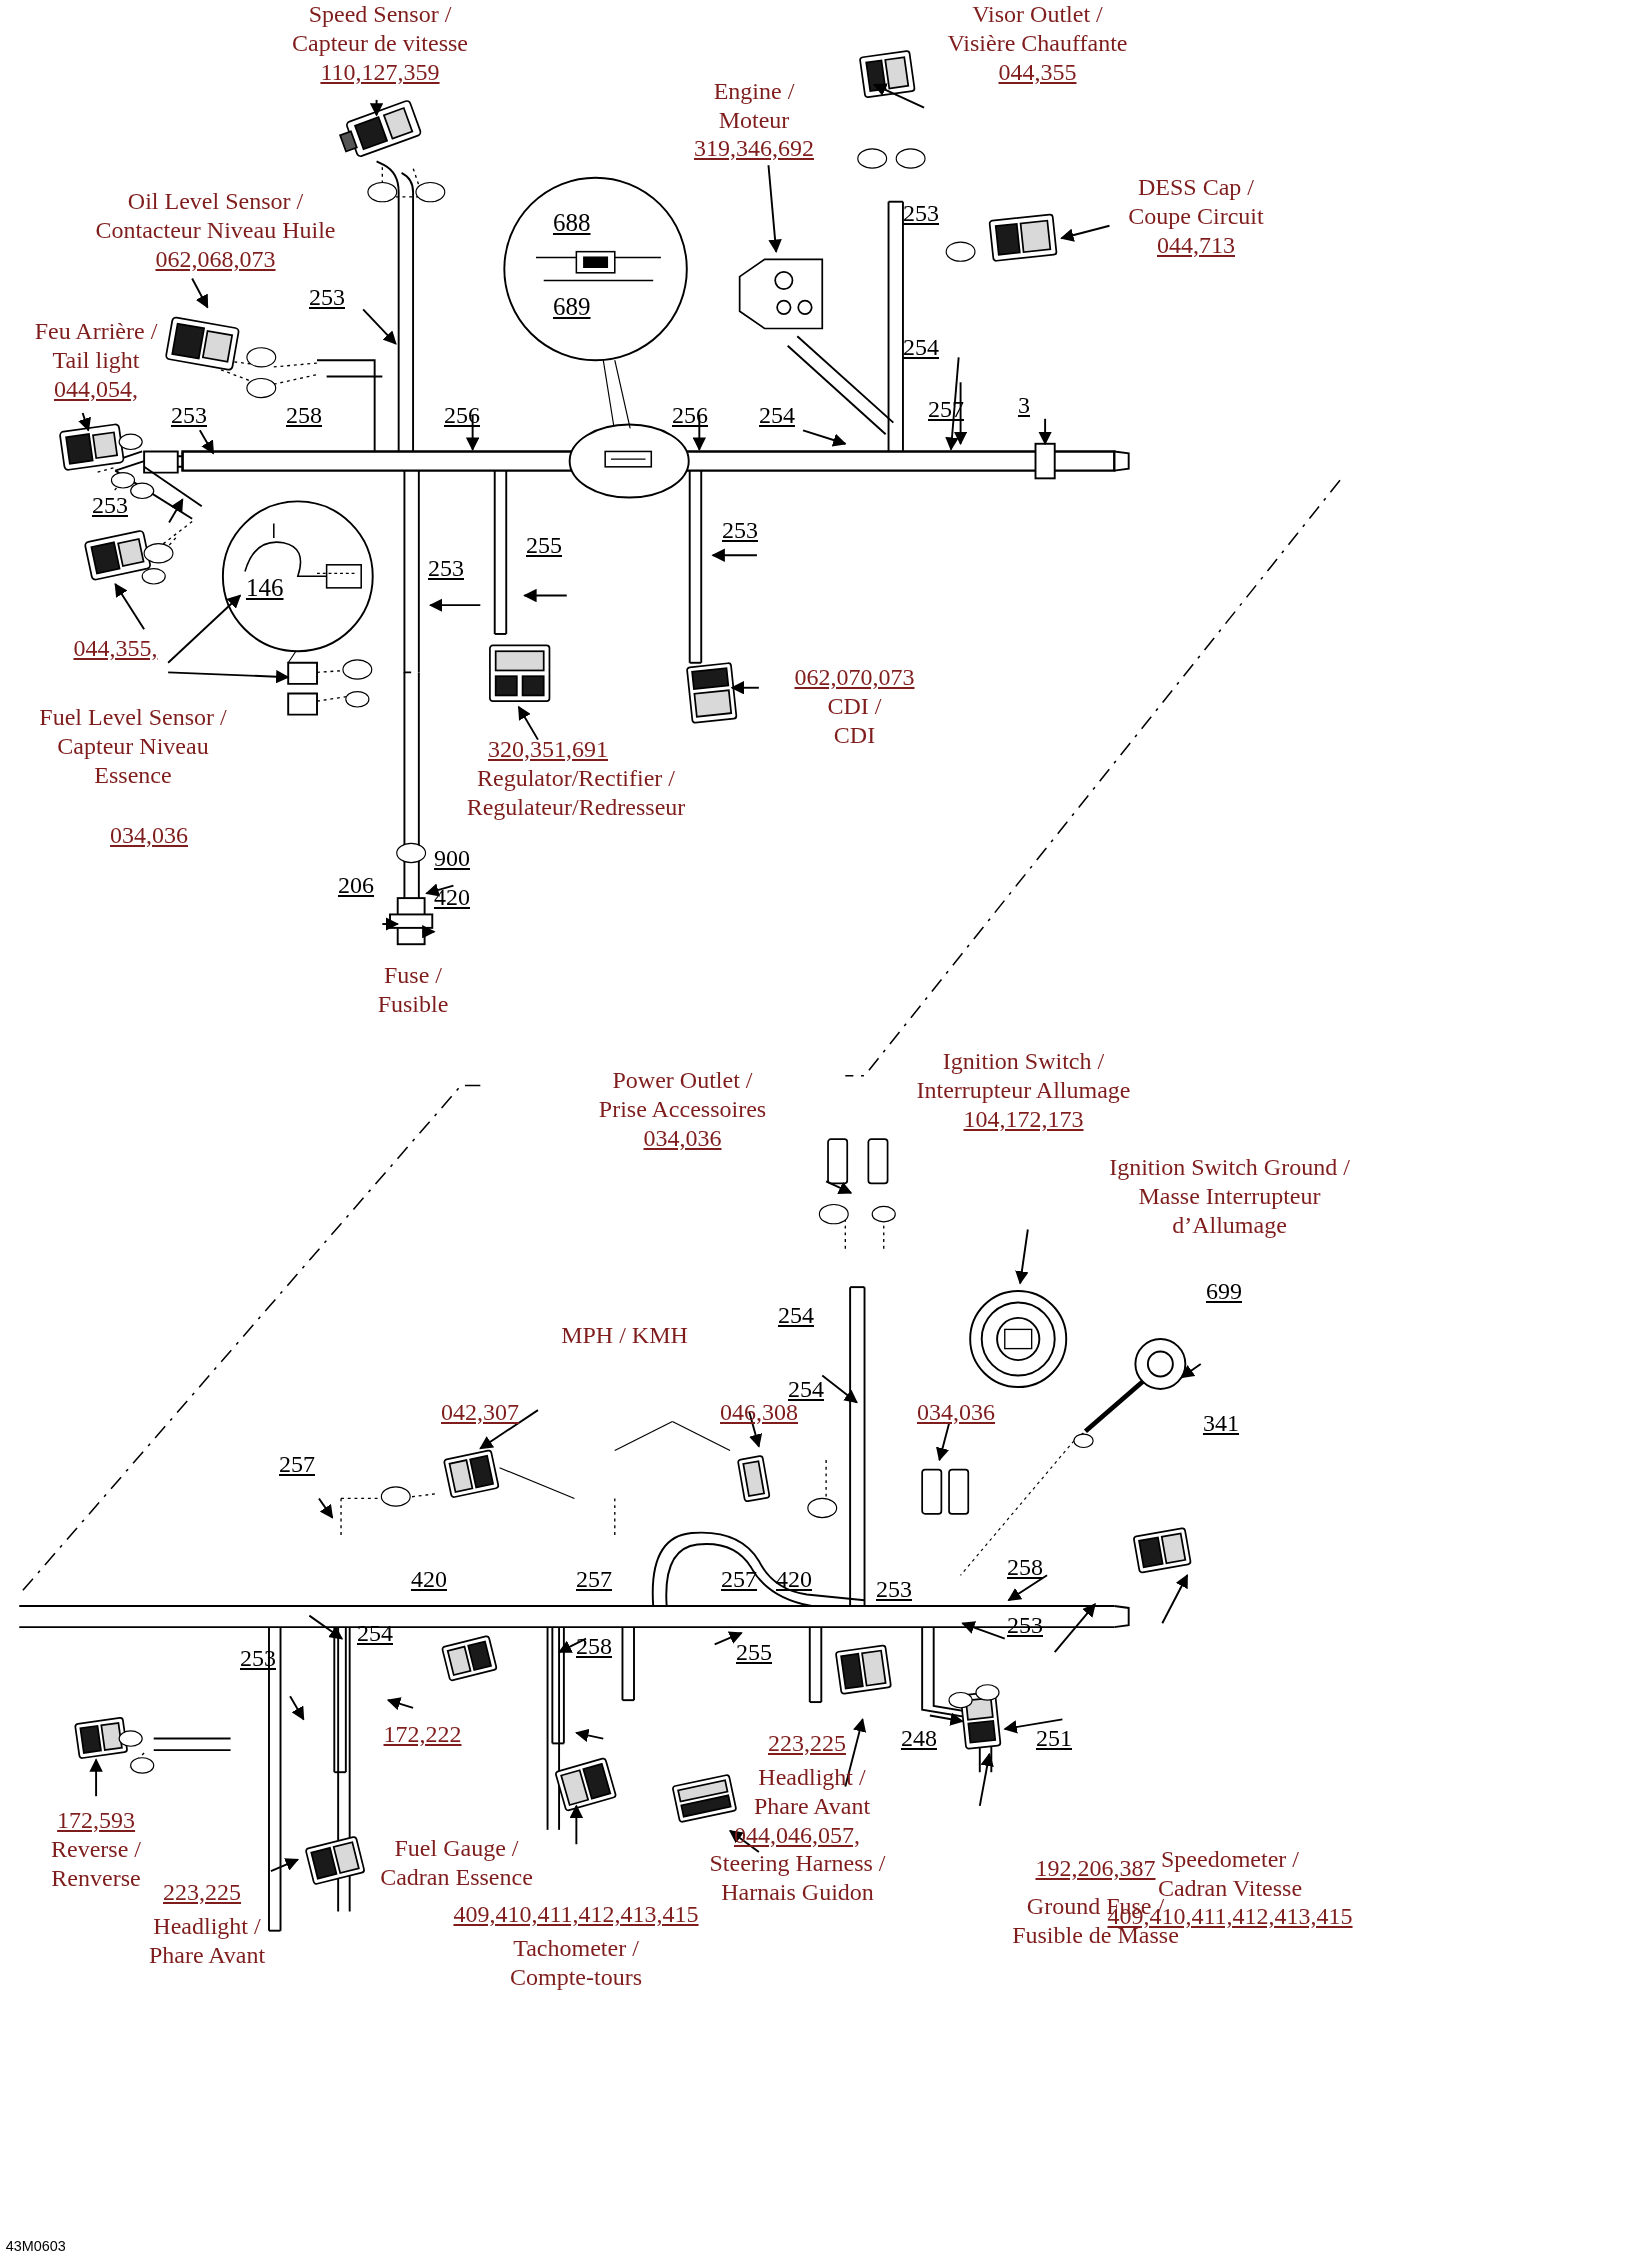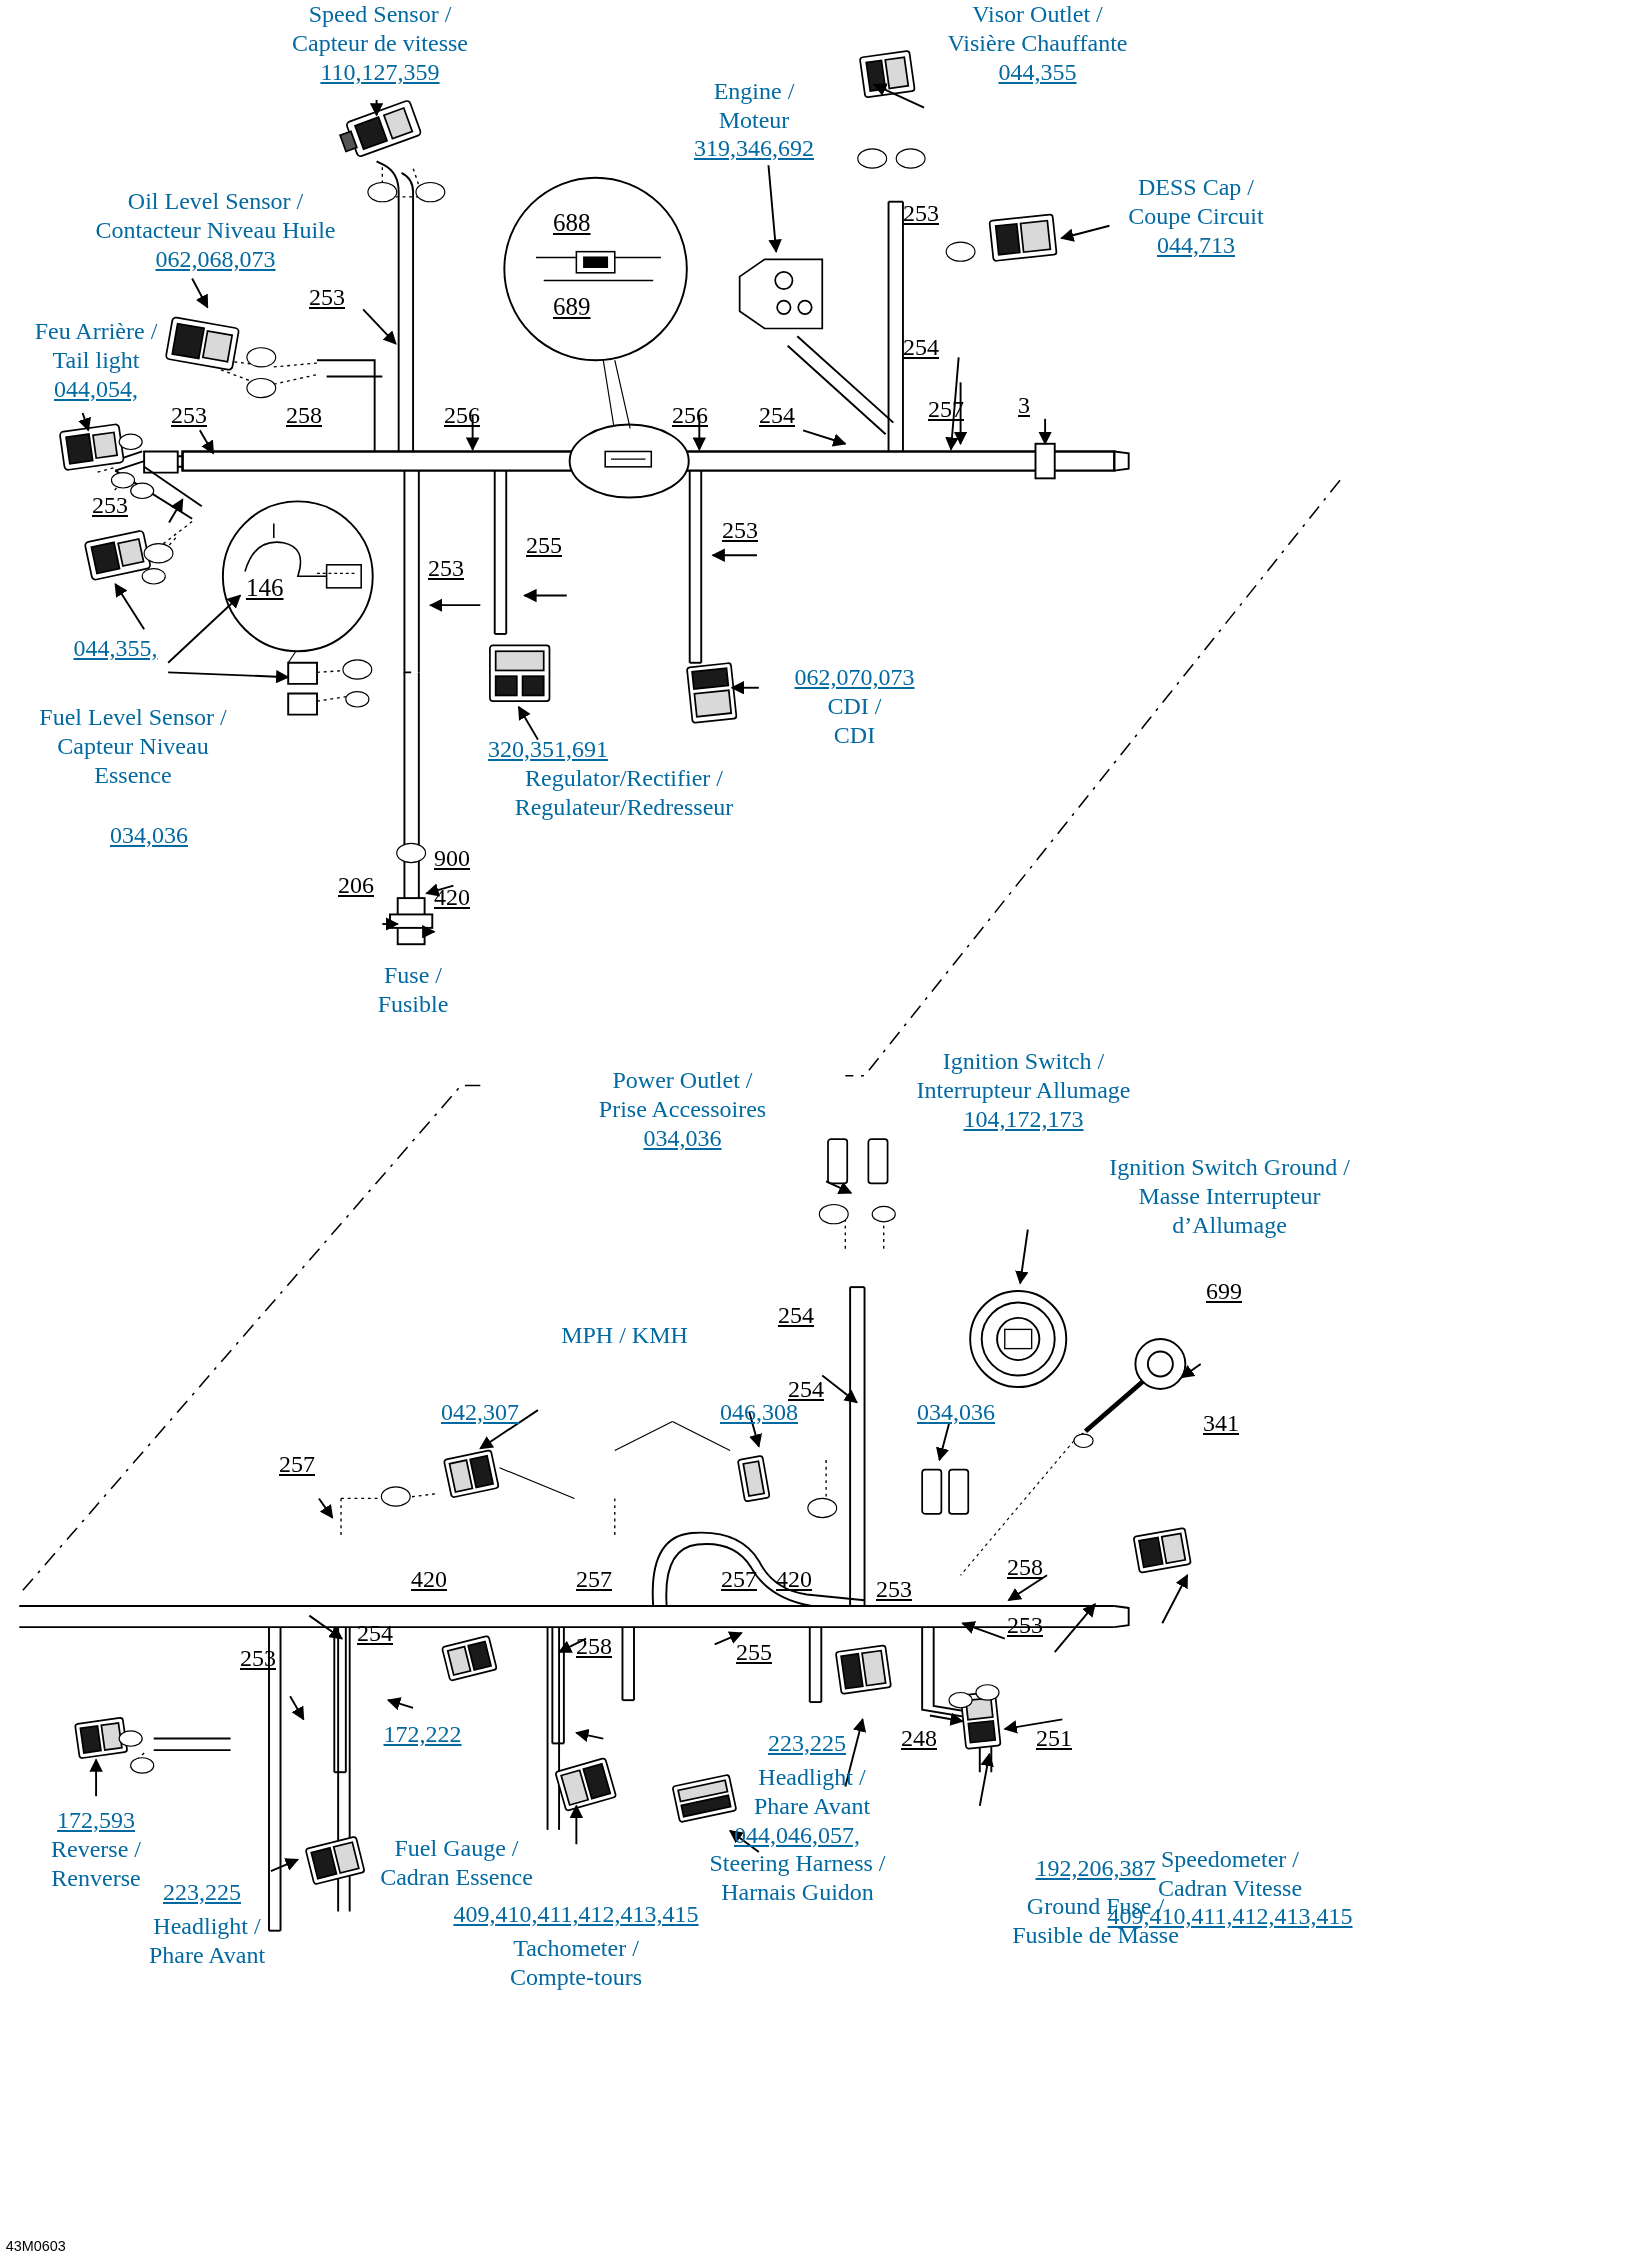--- a/index.html
+++ b/index.html
@@ -22,21 +22,21 @@
     position: absolute;
     left: 0; top: 0;
     width: 1633px;
     height: 2264px;
   }
   .lbl {
     position: absolute;
     font-family: "Liberation Serif", serif;
     font-size: 24px;
     line-height: 29px;
-    color: #0369a1;
+    color: #7f1d1d;
     white-space: pre;
   }
   .lbl.c { text-align: center; }
   .u { text-decoration: underline; }
   .ref {
     position: absolute;
     font-family: "Liberation Serif", serif;
     font-size: 24px;
     line-height: 27px;
     text-decoration: underline;
@@ -482,21 +482,21 @@
   <div class="lbl c u" style="left:0px; top:375px; width:192px;">044,054,</div>
 
   <div class="lbl c u" style="left:0px; top:634px; width:231px;">044,355,</div>
   <div class="lbl c" style="left:0px; top:703px; width:250px;padding-left:8px;">Fuel Level Sensor /
 Capteur Niveau
 Essence</div>
 
   <div class="lbl c u" style="left:48px; top:821px; width:202px;">034,036</div>
 
   <div class="lbl c u" style="left:423px; top:735px; width:250px;">320,351,691</div>
-  <div class="lbl c" style="left:403px; top:764px; width:346px;margin-left:48px;">Regulator/Rectifier /
+  <div class="lbl c" style="left:403px; top:764px; width:346px;">Regulator/Rectifier /
 Regulateur/Redresseur</div>
 
   <div class="lbl c u" style="left:749px; top:663px; width:211px;">062,070,073</div>
   <div class="lbl c" style="left:749px; top:692px; width:211px;">CDI /
 CDI</div>
 
   <div class="lbl c" style="left:317px; top:961px; width:192px;">Fuse /
 Fusible</div>
 
   <div class="lbl c" style="left:548px; top:1066px; width:269px;">Power Outlet /

